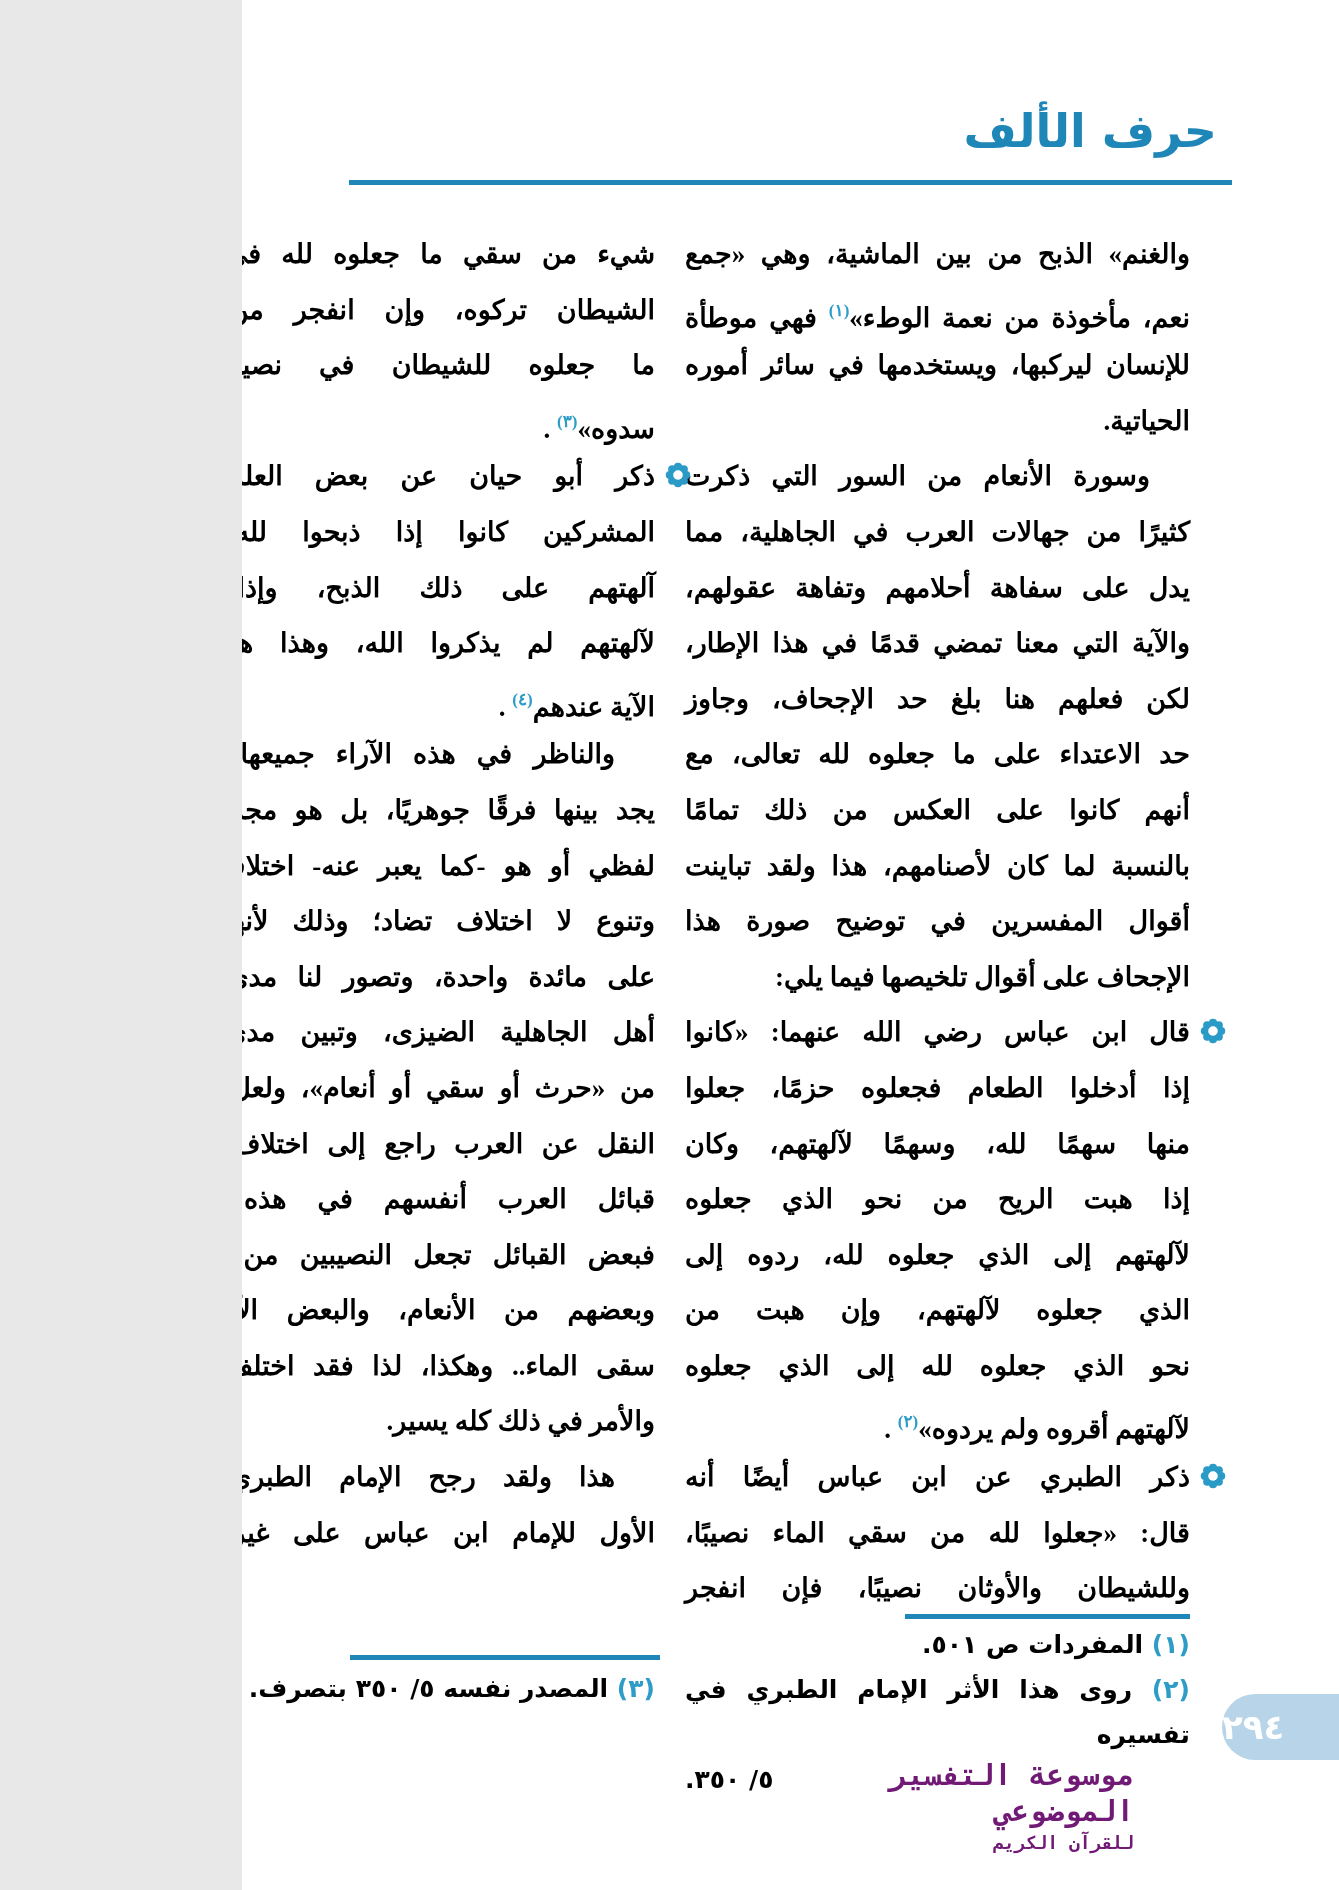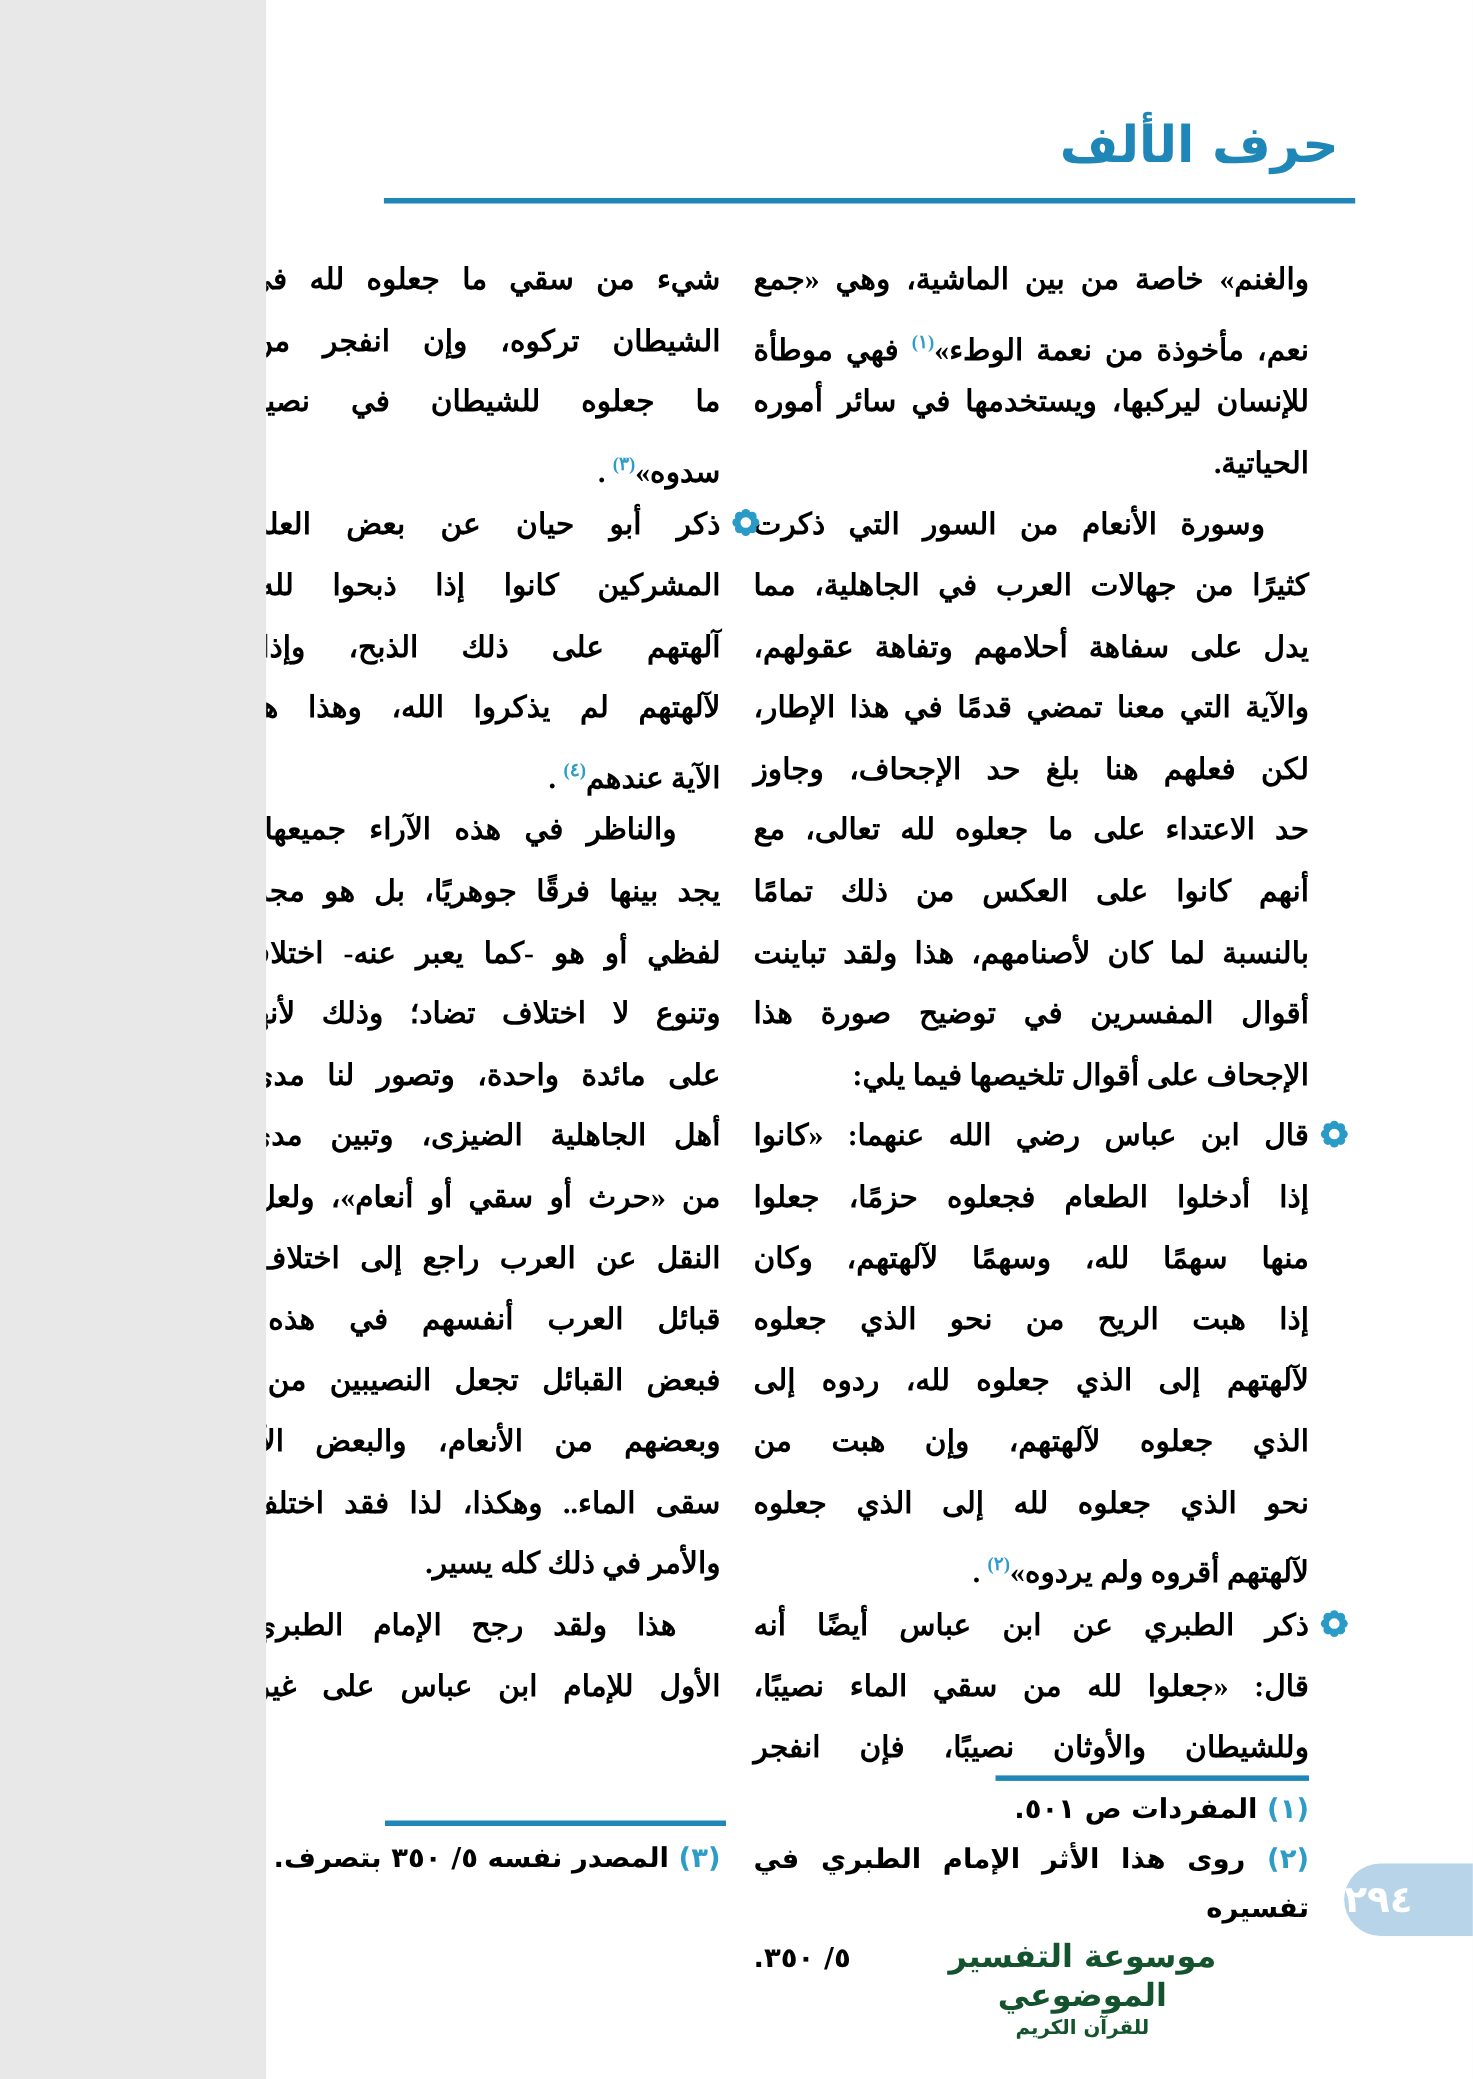--- a/index.html
+++ b/index.html
@@ -24,37 +24,37 @@
   .sep-right{top:1614px;right:149px;width:285px;}
   .sep-left{top:1655px;right:679px;width:310px;}
   .fnblock{position:absolute;font-size:25px;font-weight:bold;color:#000;}
   .fn-right{top:1622px;right:149px;width:505px;}
   .fn-left{top:1666px;right:684px;width:515px;}
   .fn-line{line-height:45px;text-align:right;}
   .fn-line.spread{text-align:justify;text-align-last:justify;}
   .fn-cont{line-height:45px;text-align:left;padding-left:0;padding-right:90px;}
   .fn-num{color:#2d9cc7;}
   
-  .logo{position:absolute;top:1760px;right:205px;width:300px;text-align:center;color:#14532d;}
+  .logo{position:absolute;top:1760px;right:205px;width:300px;text-align:right;color:#701a75;font-family:Liberation Mono, monospace;}
   .logo-l1{font-size:29px;font-weight:bold;line-height:36px;}
   .logo-l2{font-size:18px;font-weight:bold;line-height:24px;}
   .page-pill{position:absolute;top:1694px;right:0;width:117px;height:66px;background:#b7d4e8;
              border-radius:33px 0 0 33px;color:#ffffff;font-size:34px;font-weight:bold;
              line-height:66px;text-align:left;}
 </style>
 </head>
 <body>
 
 <div class="page">
 
   <div class="hdr-title">حرف الألف</div>
   <div class="hdr-rule"></div>
 
   <div class="col col-right" id="col-right">
-      <div class="line j"><span>والغنم» خاصة من بين الماشية، وهي «جمع</span></div>
+      <div class="line j"><span>والغنم» الذبح من بين الماشية، وهي «جمع</span></div>
       <div class="line j"><span>نعم، مأخوذة من نعمة الوطء»</span><span class="fnref">(١)</span><span> فهي موطأة</span></div>
       <div class="line j"><span>للإنسان ليركبها، ويستخدمها في سائر أموره</span></div>
       <div class="line e"><span>الحياتية.</span></div>
       <div class="line js"><span>وسورة الأنعام من السور التي ذكرت</span></div>
       <div class="line j"><span>كثيرًا من جهالات العرب في الجاهلية، مما</span></div>
       <div class="line j"><span>يدل على سفاهة أحلامهم وتفاهة عقولهم،</span></div>
       <div class="line j"><span>والآية التي معنا تمضي قدمًا في هذا الإطار،</span></div>
       <div class="line j"><span>لكن فعلهم هنا بلغ حد الإجحاف، وجاوز</span></div>
       <div class="line j"><span>حد الاعتداء على ما جعلوه لله تعالى، مع</span></div>
       <div class="line j"><span>أنهم كانوا على العكس من ذلك تمامًا</span></div>

